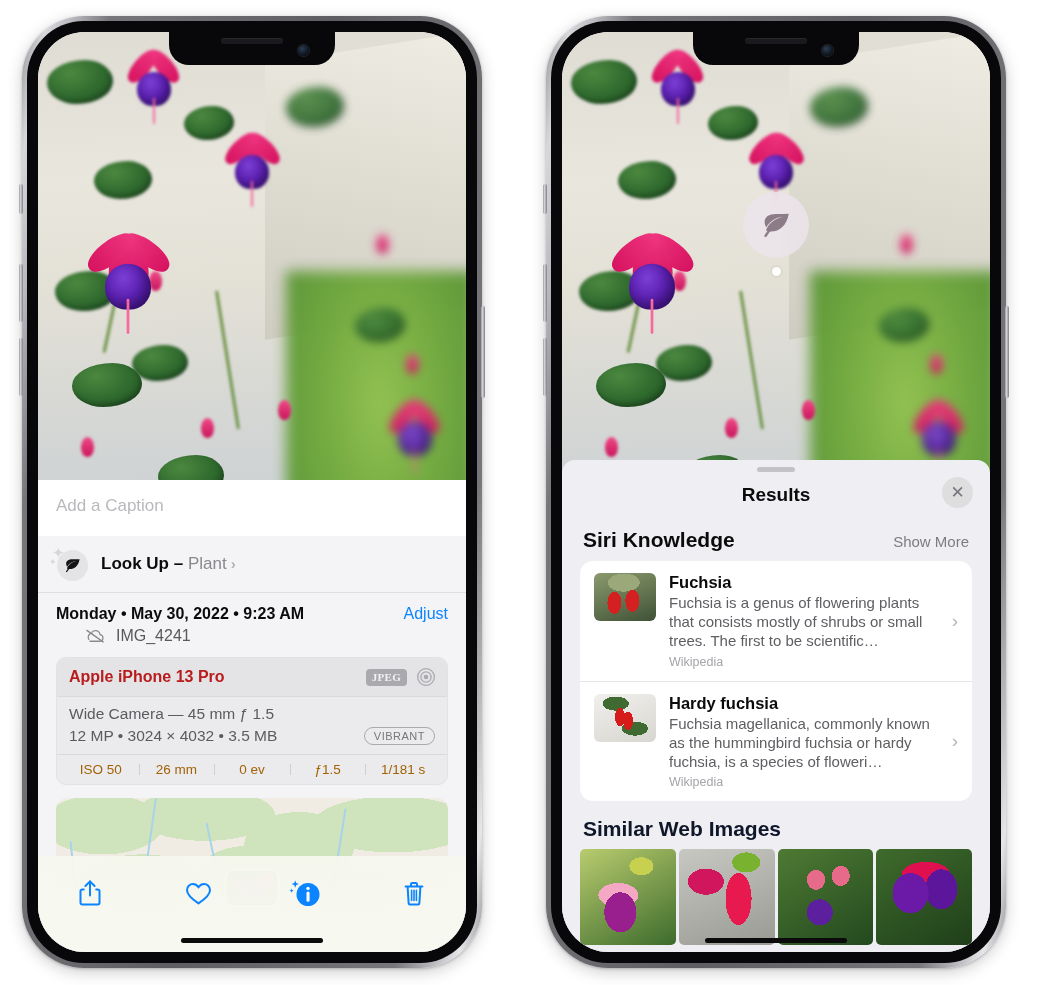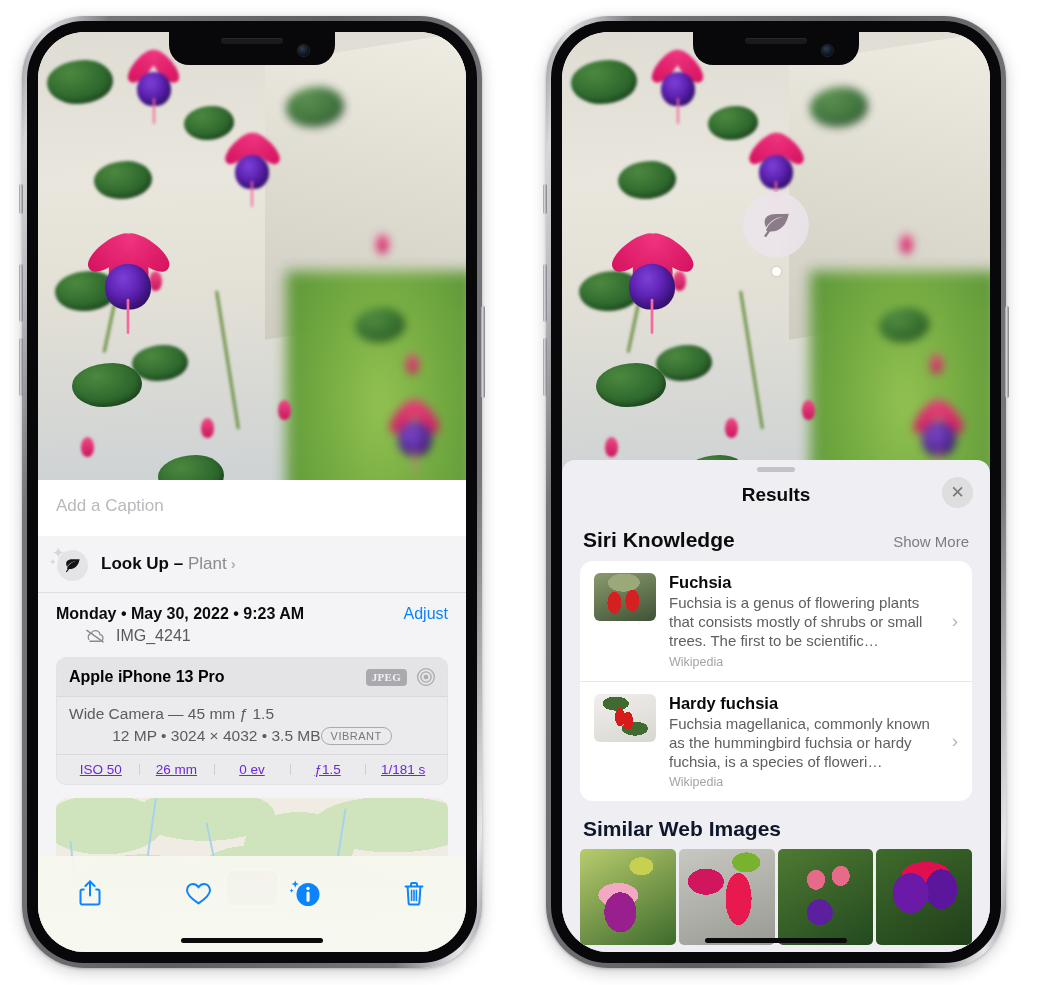--- a/index.html
+++ b/index.html
@@ -191,45 +191,44 @@
     border-radius: 10px;
     overflow: hidden;
     border: .5px solid #e2e2e4;
   }
   .exif-head {
     display: flex; align-items: center; justify-content: space-between;
     padding: 9px 11px 9px 12px;
     background: #e4e4e7;
     border-bottom: .5px solid #d9d9dc;
   }
-  .exif-head .model { font-size: 16px; font-weight: bold; color: #000000; }
+  .exif-head .model { font-size: 16px; font-weight: bold; color: #b91c1c; }
   .exif-head .right { display: flex; align-items: center; gap: 9px; font-family: Liberation Serif, serif; }
   .jpeg-badge {
     background: #a9a9ae; color: #f2f2f4;
     font-size: 11px; font-weight: bold; letter-spacing: .3px;
     padding: 2.5px 6px; border-radius: 4px;
   }
   .aperture-icon { width: 20px; height: 20px; }
   .exif-body { padding: 8px 12px 9px 12px; }
   .exif-body .l1 { font-size: 15.5px; color: #5c5c60; margin-bottom: 4px; }
-  .exif-body .l2row { display: flex; align-items: center; justify-content: center; }
+  .exif-body .l2row { display: flex; align-items: center; justify-content: space-between; }
   .exif-body .l2 { font-size: 15.5px; color: #5c5c60; }
   .vibrant {
     font-size: 11px; color: #77777c; letter-spacing: .5px;
     border: 1px solid #a9a9ae; border-radius: 9px; padding: 2px 9px;
   }
   .exif-foot {
     display: flex; align-items: center;
     border-top: .5px solid #d9d9dc;
     padding: 7px 6px;
   }
   .exif-foot .cell {
-    flex: 1; text-align: center; font-size: 13.5px; color: #6d28d9;
+    flex: 1; text-align: center; font-size: 13.5px; color: #a16207;
     position: relative;
-    text-decoration: underline;
   }
   .exif-foot .cell + .cell::before {
     content: ""; position: absolute; left: 0; top: 2px; bottom: 2px;
     width: 1px; background: #cfcfd3;
   }
 
   .map-card {
     margin: 13px 18px 0 18px;
     height: 120px; border-radius: 12px; overflow: hidden;
     position: relative;

